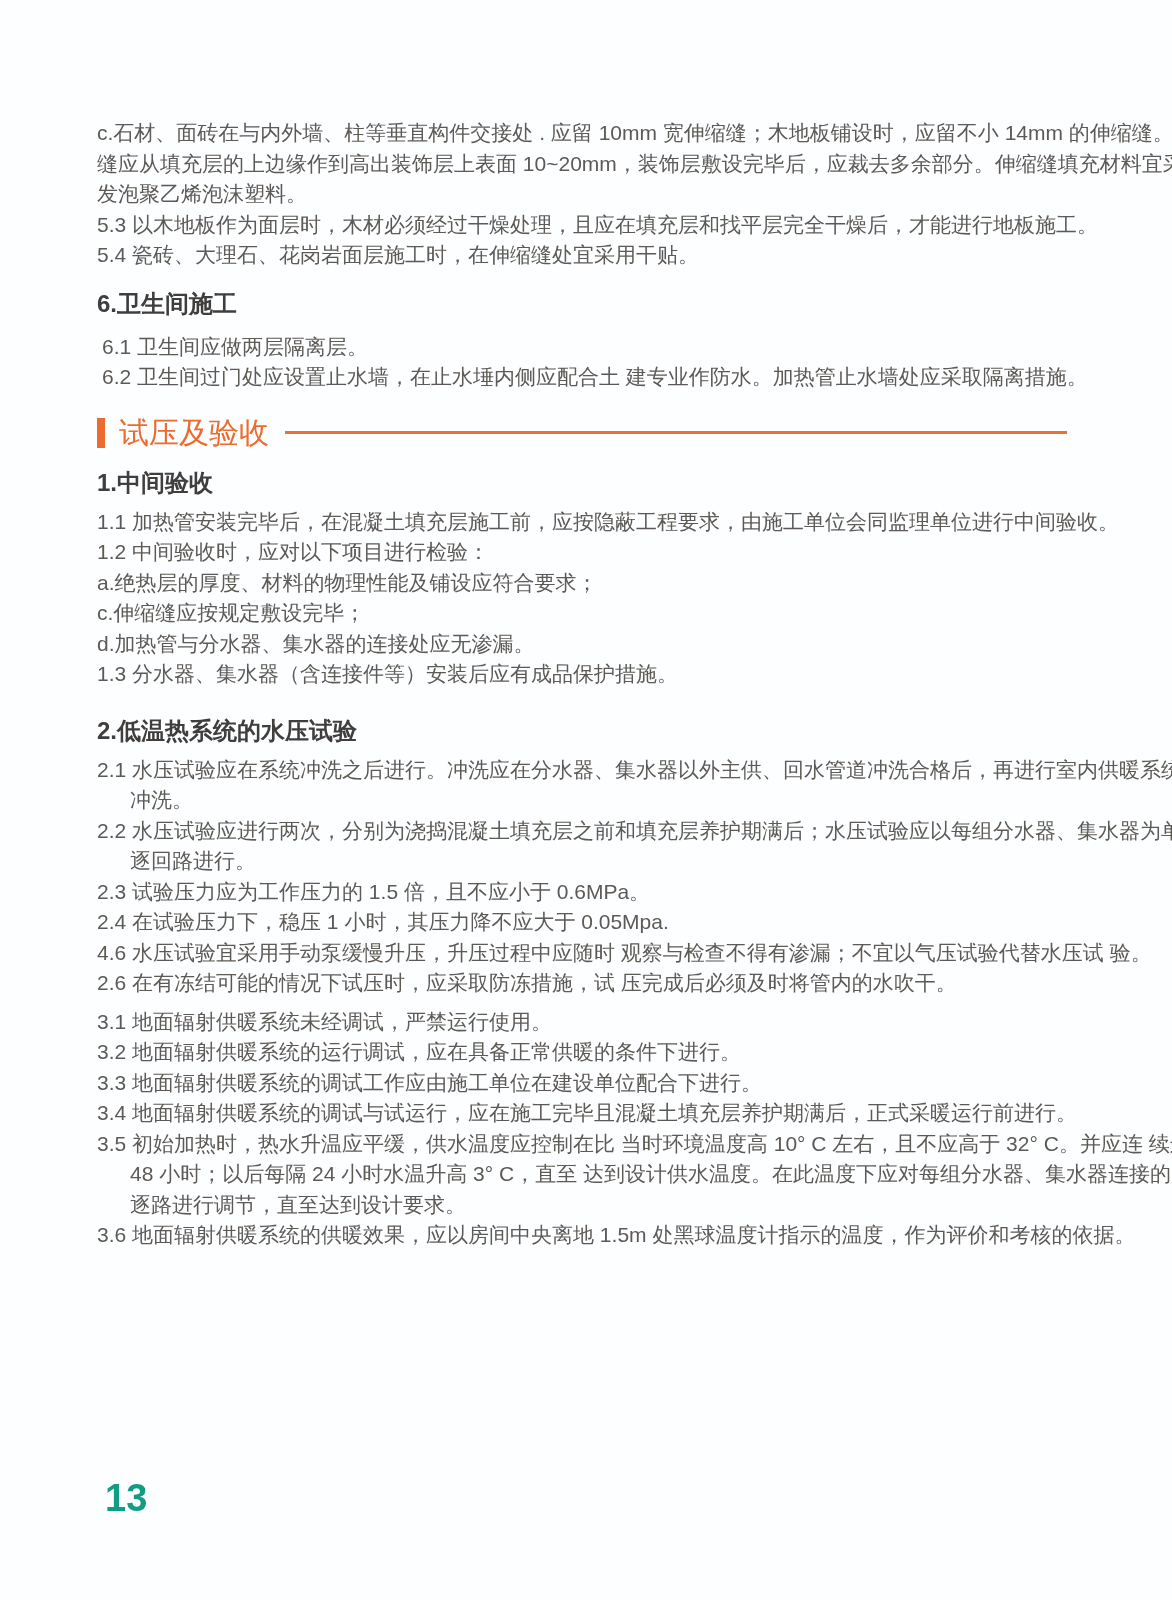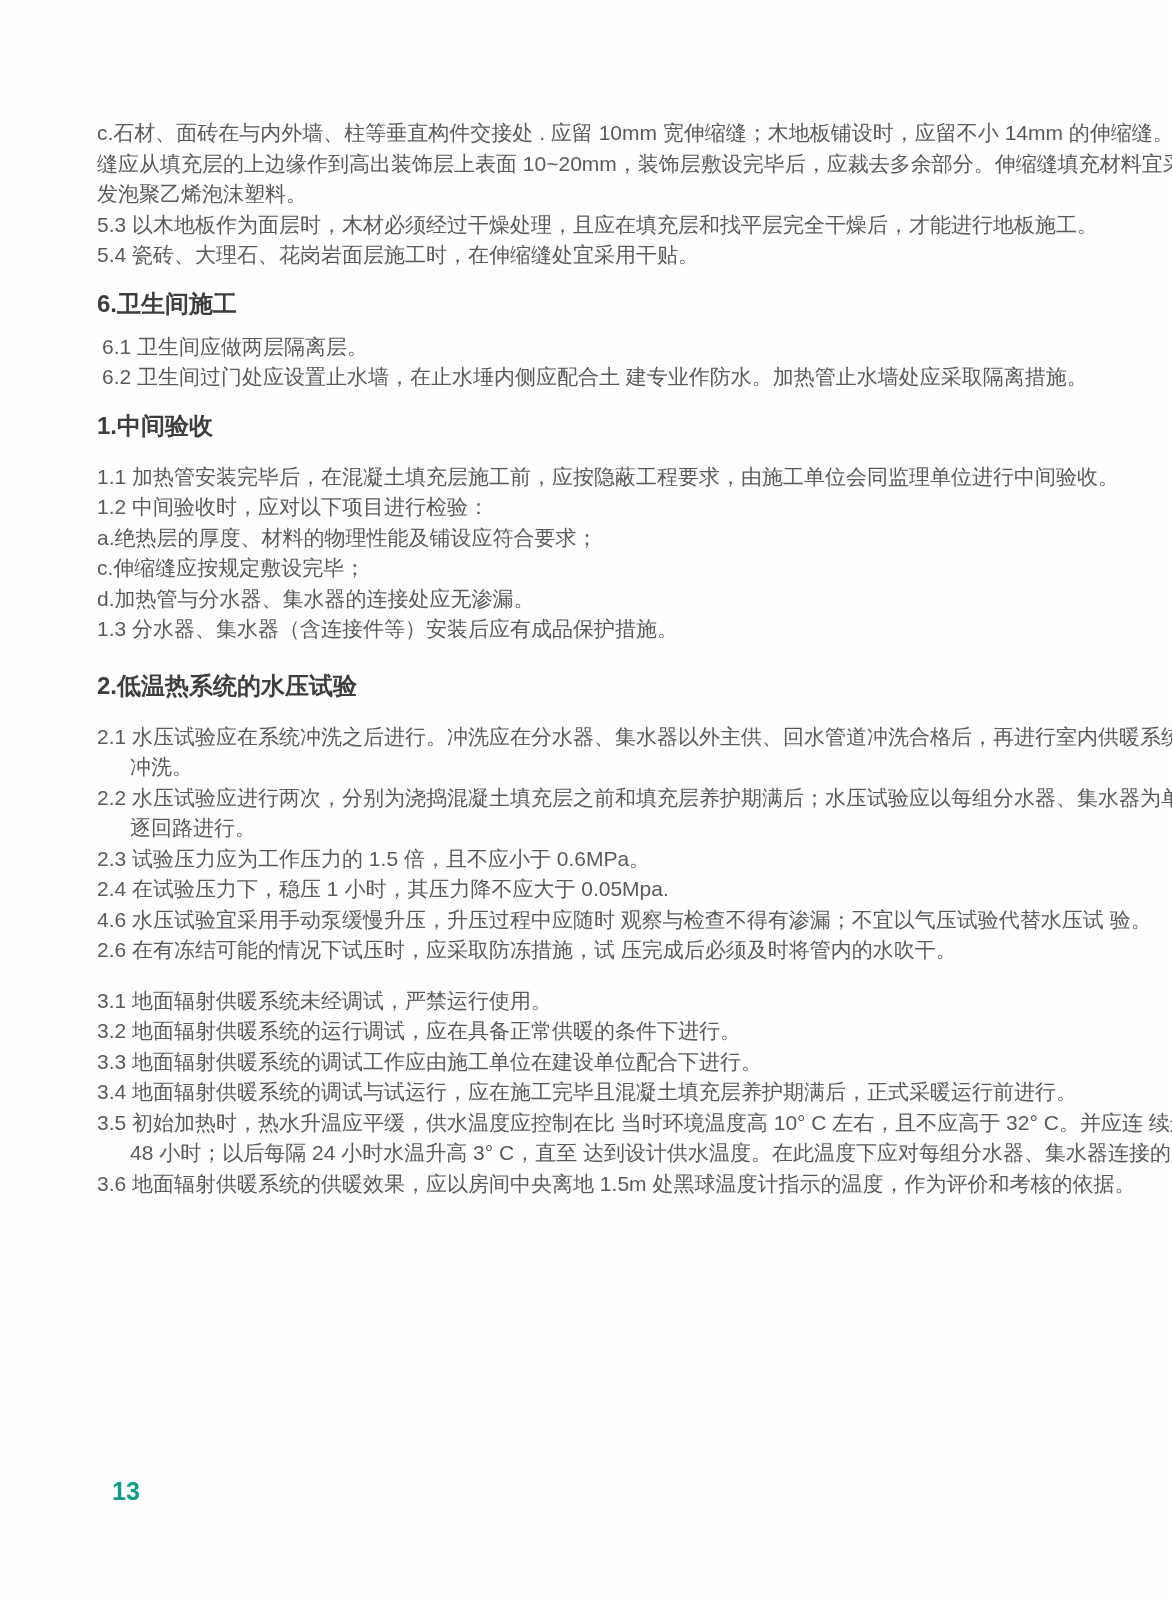--- a/index.html
+++ b/index.html
@@ -29,21 +29,21 @@
     font-weight:bold;
     color:#3f3e3c;
     line-height:33px;
     white-space:nowrap;
   }
   .mt-sec{margin-top:16px;}
   .mt-items{margin-top:12px;}
   .mt-sub{margin-top:16px;}
   .mt-sub2{margin-top:24px;}
   .mt-sub3{margin-top:14px;}
-  .mt-body{margin-top:20px;}
+  .mt-body{margin-top:8px;}
   .banner{
     margin-top:23px;
     display:flex;
     align-items:center;
     width:970px;
     height:34px;
   }
   .banner .bar{
     width:8px;height:30px;
     background:#EC6C30;
@@ -58,22 +58,22 @@
     flex:0 0 auto;
     line-height:34px;
   }
   .banner .bline{
     flex:1 1 auto;
     height:3px;
     background:#EC7233;
   }
   .page-number{
     position:absolute;
-    left:112px;top:1477px;
-    font-size:25px;
+    left:105px;top:1477px;
+    font-size:38px;
     font-weight:600;
     color:#129C83;
   }
 </style>
 </head>
 <body>
 
 <div class="page">
   <div class="content">
 
@@ -86,20 +86,25 @@
     </div>
 
     <div>
       <div class="h-sub mt-sec">6.卫生间施工</div>
       <div class="mt-items">
         <div class="ln ind5">6.1 卫生间应做两层隔离层。</div>
         <div class="ln ind5">6.2 卫生间过门处应设置止水墙，在止水埵内侧应配合土 建专业作防水。加热管止水墙处应采取隔离措施。</div>
       </div>
     </div>
 
+    <div class="banner">
+      <span class="bar"></span>
+      <span class="btitle">试压及验收</span>
+      <span class="bline"></span>
+    </div>
 
     <div>
       <div class="h-sub mt-sub">1.中间验收</div>
       <div class="mt-body">
         <div class="ln">1.1 加热管安装完毕后，在混凝土填充层施工前，应按隐蔽工程要求，由施工单位会同监理单位进行中间验收。</div>
         <div class="ln">1.2 中间验收时，应对以下项目进行检验：</div>
         <div class="ln">a.绝热层的厚度、材料的物理性能及铺设应符合要求；</div>
         <div class="ln">c.伸缩缝应按规定敷设完毕；</div>
         <div class="ln">d.加热管与分水器、集水器的连接处应无渗漏。</div>
         <div class="ln">1.3 分水器、集水器（含连接件等）安装后应有成品保护措施。</div>
@@ -121,20 +126,21 @@
     </div>
 
     <div>
       <div class="mt-body">
         <div class="ln">3.1 地面辐射供暖系统未经调试，严禁运行使用。</div>
         <div class="ln">3.2 地面辐射供暖系统的运行调试，应在具备正常供暖的条件下进行。</div>
         <div class="ln">3.3 地面辐射供暖系统的调试工作应由施工单位在建设单位配合下进行。</div>
         <div class="ln">3.4 地面辐射供暖系统的调试与试运行，应在施工完毕且混凝土填充层养护期满后，正式采暖运行前进行。</div>
         <div class="ln">3.5 初始加热时，热水升温应平缓，供水温度应控制在比 当时环境温度高 10° C 左右，且不应高于 32° C。并应连 续运行</div>
         <div class="ln hang">48 小时；以后每隔 24 小时水温升高 3° C，直至 达到设计供水温度。在此温度下应对每组分水器、集水器连接的加热管</div>
+        <div class="ln hang">逐路进行调节，直至达到设计要求。</div>
         <div class="ln">3.6 地面辐射供暖系统的供暖效果，应以房间中央离地 1.5m 处黑球温度计指示的温度，作为评价和考核的依据。</div>
       </div>
     </div>
 
   </div>
 
   <div class="page-number">13</div>
 </div>
 
 </body></html>

